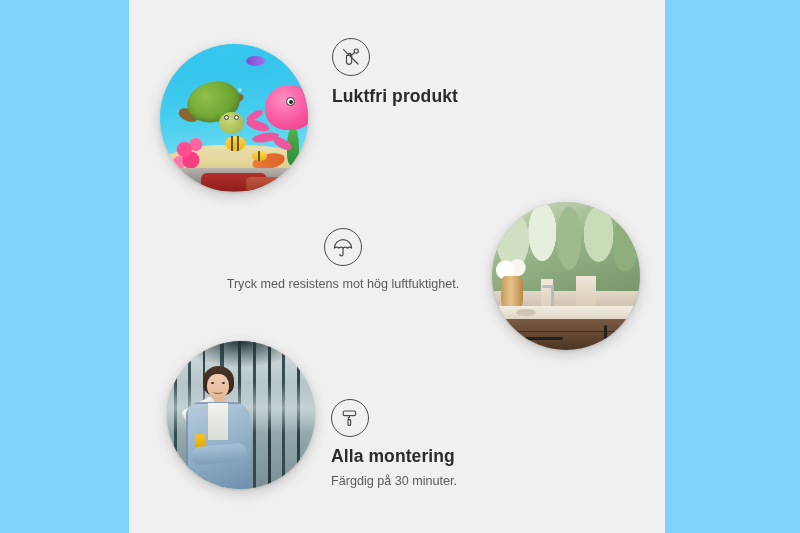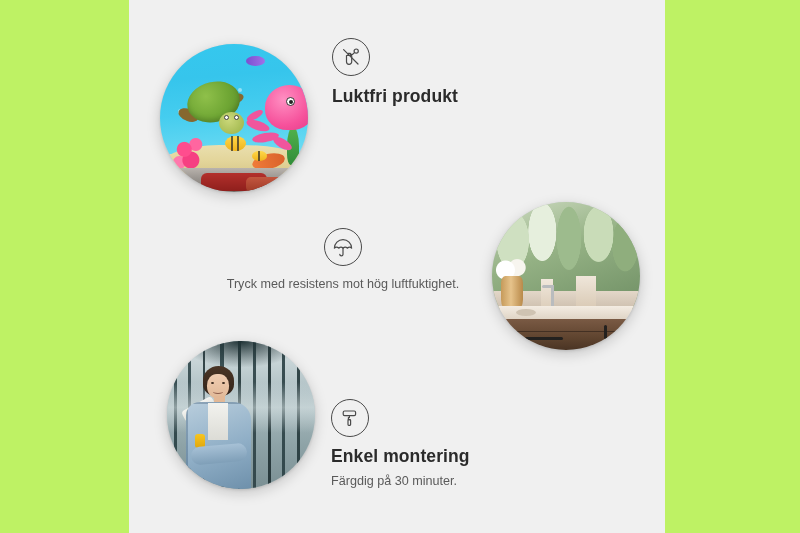--- a/index.html
+++ b/index.html
@@ -4,21 +4,21 @@
 <title>Product Features</title>
 <style>
   * { margin:0; padding:0; box-sizing:border-box; }
   html, body {
     width:800px; height:533px; overflow:hidden;
     background:#ffffff;
     font-family:"Liberation Sans", sans-serif;
   }
   #stage {
     position:relative; width:800px; height:533px;
-    background:#bef264;
+    background:#7dd3fc;
   }
   
   #panel {
     position:absolute; left:129px; top:0; width:536px; height:533px;
     background:#f0f0f0;
   }
 
   
   .photo {
     position:absolute; border-radius:50%; overflow:hidden;
@@ -410,17 +410,17 @@
   </div>
 
   <div class="feature" id="feature-easy">
     <div class="ficon">
       <svg width="24" height="24" viewBox="0 0 24 24" fill="none" stroke="#4a4a4a" stroke-width="1.2" stroke-linecap="round" stroke-linejoin="round">
         <rect x="5.2" y="5.0" width="12.4" height="4.6" rx="1.4"></rect>
         <path d="M11.4 9.6v2.0h-1.0v2.1h1.0"></path>
         <rect x="10.0" y="13.7" width="2.6" height="5.6" rx="0.7"></rect>
       </svg>
     </div>
-    <div class="ftitle">Enkel montering</div>
+    <div class="ftitle">Alla montering</div>
     <div class="fbody">Färgdig på 30 minuter.</div>
   </div>
 
 </div>
 
 </body></html>

